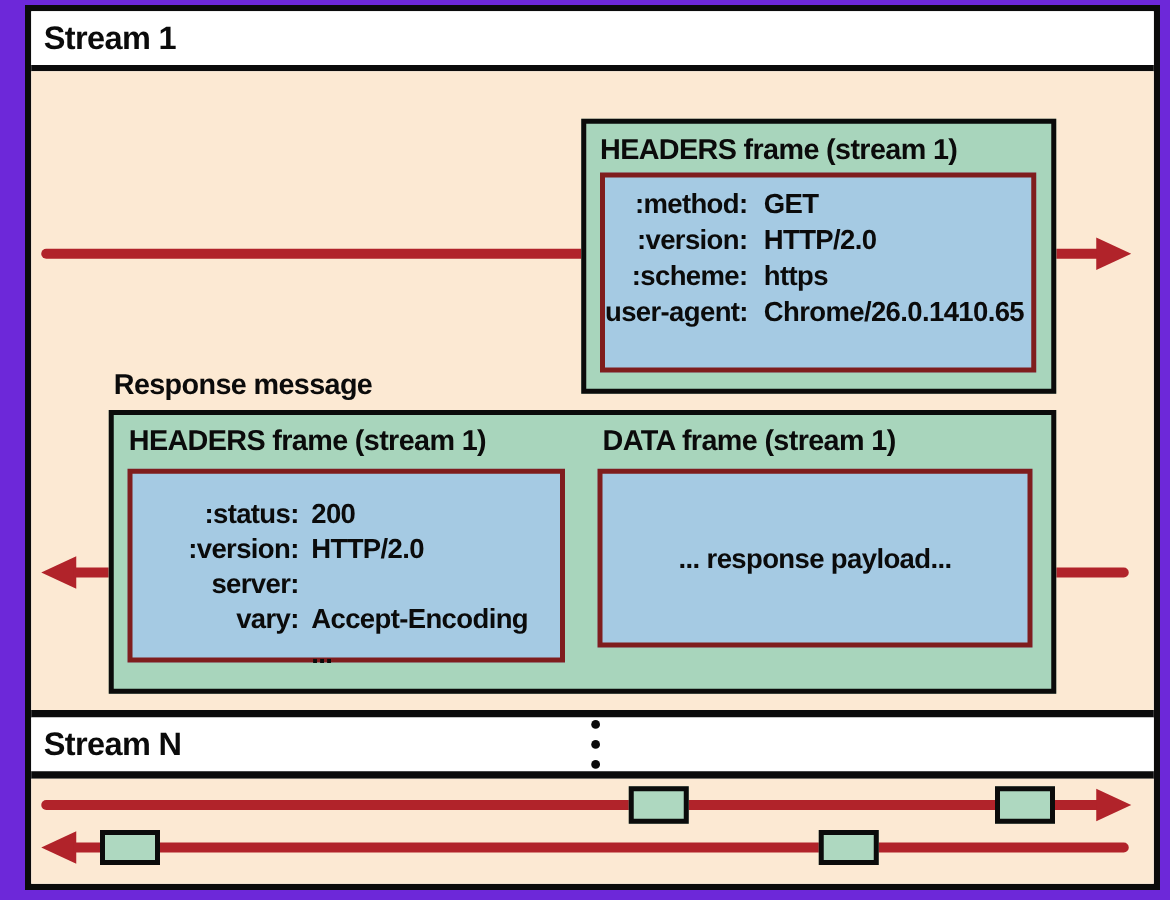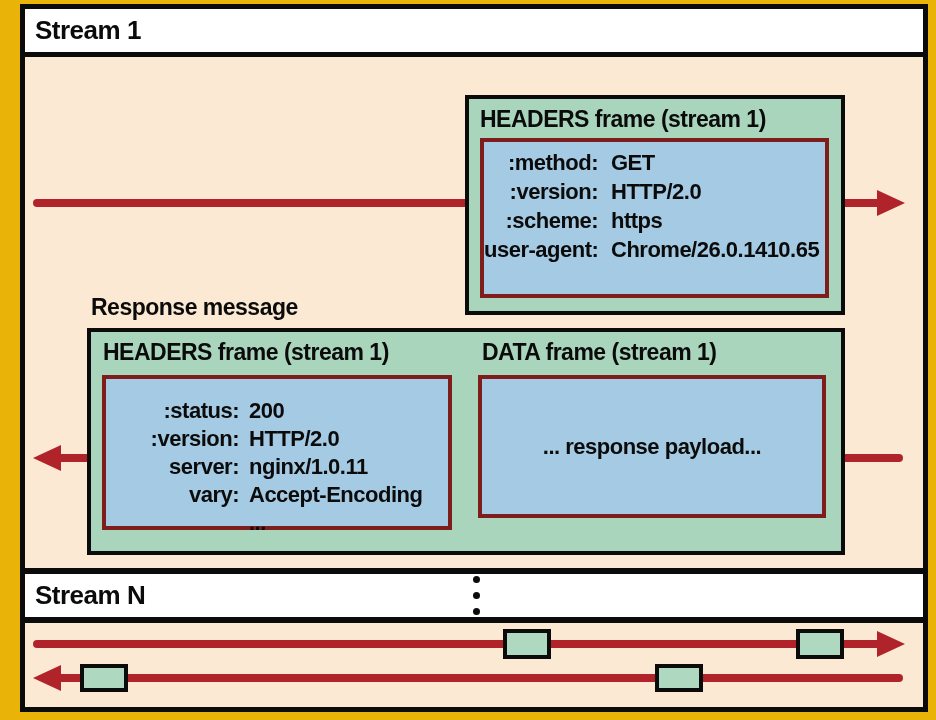--- a/index.html
+++ b/index.html
@@ -1,17 +1,17 @@
 <!DOCTYPE html>
 <html><head>
 <meta charset="utf-8">
 <style>
   html,body{margin:0;padding:0;background:#ffffff;}
   .canvas{
-    position:relative;width:936px;height:720px;background:#eab308;overflow:hidden;
+    position:relative;width:936px;height:720px;background:#6d28d9;overflow:hidden;
     font-family:"Liberation Sans",sans-serif;font-weight:bold;color:#0b0b0b;
     letter-spacing:-0.5px;
   }
   .figure{
     position:absolute;left:20px;top:4px;width:908px;height:708px;
     box-sizing:border-box;border:5px solid #0b0b0b;background:#ffffff;
   }
   .band{position:absolute;left:0;width:898px;background:#ffffff;}
   .band .stream-label{position:absolute;left:10px;top:0;font-size:26px;line-height:43px;}
   .band1{top:0;height:43px;}
@@ -113,21 +113,20 @@
             <div class="kv-row">
               <span class="kv-key">:status:</span>
               <span class="kv-val">200</span>
             </div>
             <div class="kv-row">
               <span class="kv-key">:version:</span>
               <span class="kv-val">HTTP/2.0</span>
             </div>
             <div class="kv-row">
               <span class="kv-key">server:</span>
-              <span class="kv-val">nginx/1.0.11</span>
             </div>
             <div class="kv-row">
               <span class="kv-key">vary:</span>
               <span class="kv-val">Accept-Encoding</span>
             </div>
             <div class="kv-row">
               <span class="kv-key"></span>
               <span class="kv-val">...</span>
             </div>
           </div>

